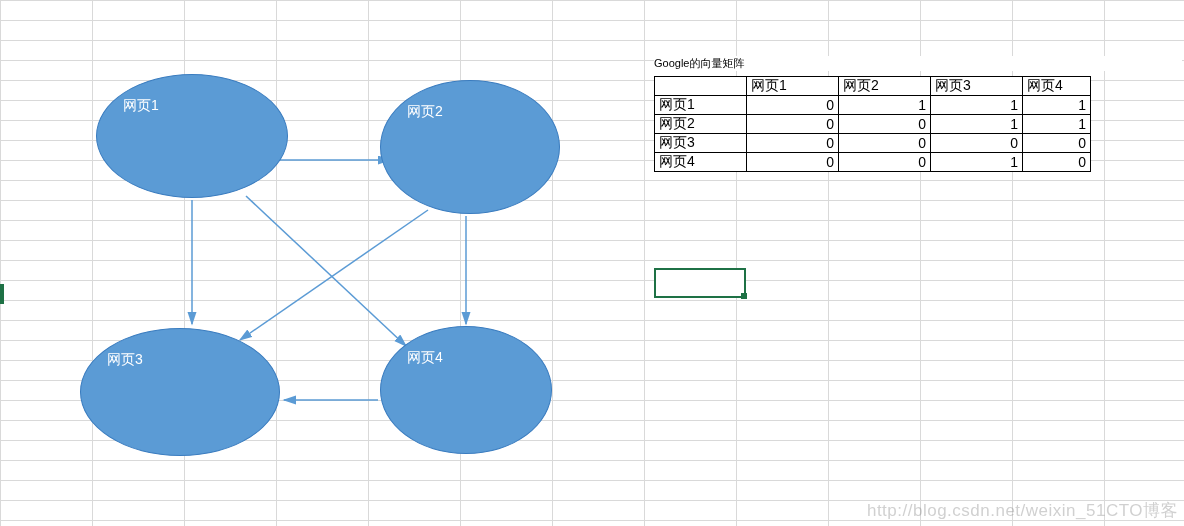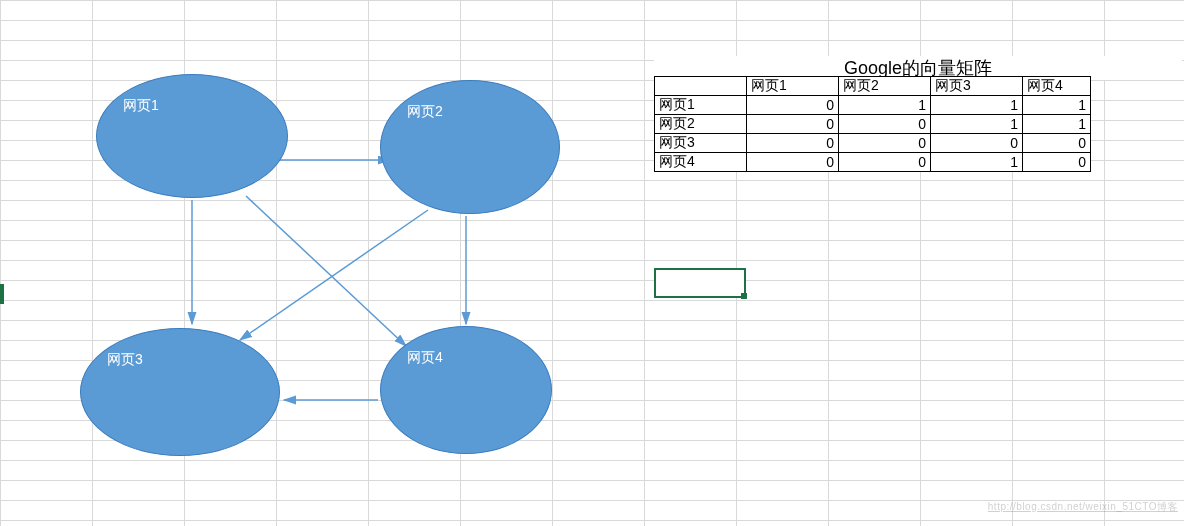--- a/index.html
+++ b/index.html
@@ -48,22 +48,22 @@
     width: 1184px;
     height: 526px;
     z-index: 1;
   }
   
   .matrix-title {
     position: absolute;
     left: 654px;
     top: 56px;
     width: 528px;
-    text-align: center;
-    font-size: 18px;
+    text-align: left;
+    font-size: 11px;
     z-index: 3;
     background: #ffffff;
   }
   table.matrix {
     position: absolute;
     left: 654px;
     top: 76px;
     border-collapse: collapse;
     font-size: 14px;
     z-index: 3;
@@ -104,26 +104,25 @@
     position: absolute;
     right: -3px;
     bottom: -3px;
     width: 6px;
     height: 6px;
     background: #1e7145;
   }
   .watermark {
     position: absolute;
     right: 6px;
-    bottom: 12px;
-    font-size: 10px;
+    bottom: 4px;
+    font-size: 17px;
     color: rgba(120,120,120,0.35);
     z-index: 4;
     letter-spacing: 0.5px;
-    text-decoration: underline;
   }
   .row-edge {
     position:absolute;
     left:0;
     top:284px;
     width:4px;
     height:20px;
     background:#1e7145;
     z-index:3;
   }

